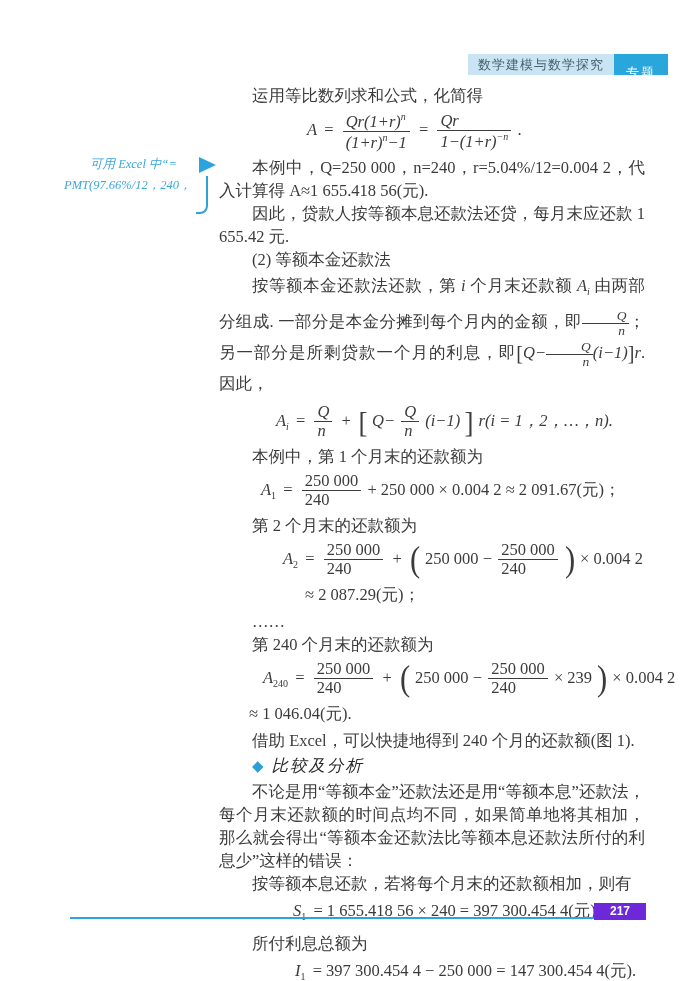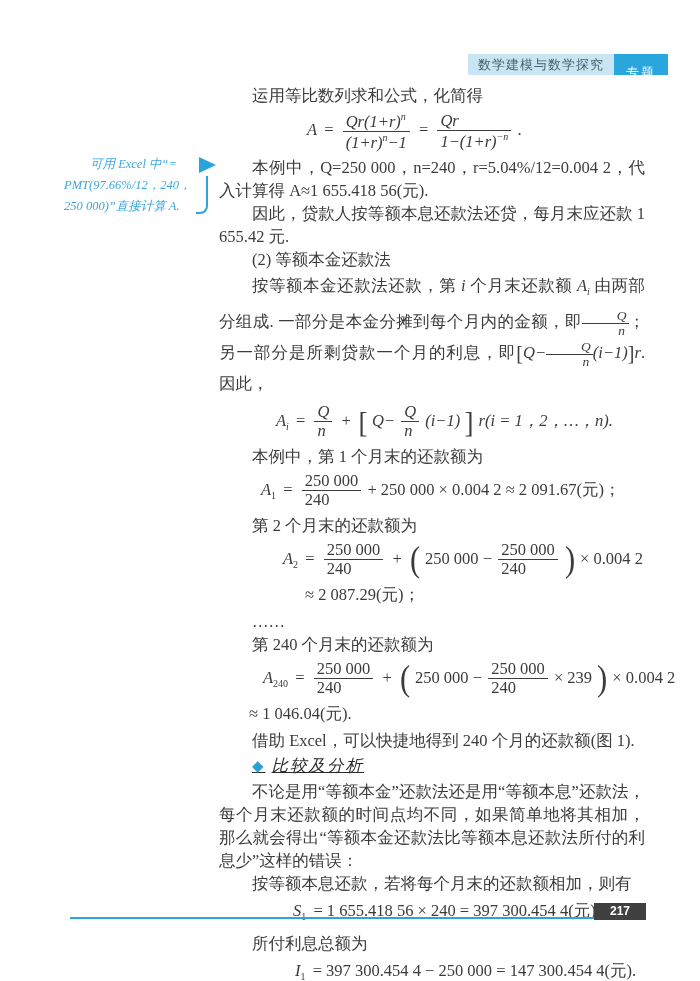--- a/index.html
+++ b/index.html
@@ -44,43 +44,42 @@
   .bigb{display:inline-block;font-size:30px;line-height:0.8;vertical-align:middle;
         font-weight:400;transform:scaleX(0.9);}
 
   
   .ifrac{display:inline-block;vertical-align:middle;text-align:center;line-height:1.05;font-size:13.5px;}
   .ifrac .fn{display:block;padding:0 2px;}
   .ifrac .fd{display:block;border-top:1px solid #3c3c3c;padding:0 2px;}
   .inb{font-size:20px;vertical-align:-2px;}
 
   
-  .sec-head{margin:2px 11px;font-style:italic;color:#2b2b2b;letter-spacing:2px;text-decoration:underline;}
+  .sec-head{margin:2px 11px;font-style:italic;color:#2b2b2b;letter-spacing:2px;}
   .diamond{color:#2e9fd4;font-style:normal;font-size:15px;padding-right:6px;}
 
   
   .footer-line{position:absolute;left:70px;top:917px;width:524px;height:2px;background:#2ba3dc;}
-  .page-badge{position:absolute;left:594px;top:903px;width:52px;height:17px;background:#404040;
+  .page-badge{position:absolute;left:594px;top:903px;width:52px;height:17px;background:#6d28d9;
               color:#ffffff;font-family:"Liberation Sans","DejaVu Sans",sans-serif;
               font-size:12px;font-weight:bold;text-align:center;line-height:17px;}
 </style>
 </head>
 <body>
 
 <div id="page">
 
   <div class="header-bar">
     <div class="header-title">数学建模与数学探究</div>
     <div class="header-badge">专题</div>
   </div>
 
   <div class="sidenote">
     <div class="ln1">可用 Excel 中“=</div>
     <div>PMT(97.66%/12，240，</div>
-    <div>250 000)”直接计算 A.</div>
   </div>
   <div class="note-flag"></div>
   <div class="note-bracket"></div>
 
   <div class="main">
 
     <p class="para">运用等比数列求和公式，化简得</p>
 
     <div class="disp" style="margin-left:88px">
       <span class="it">A</span>

